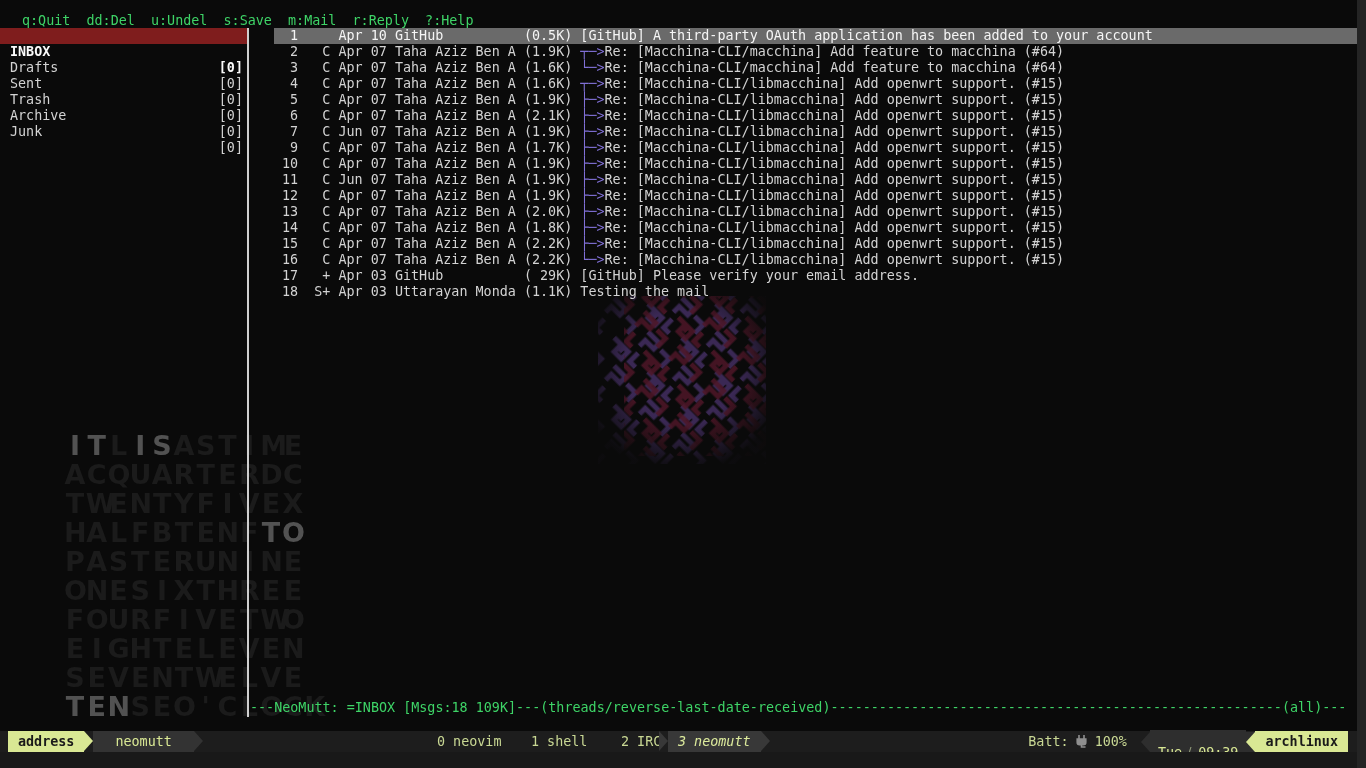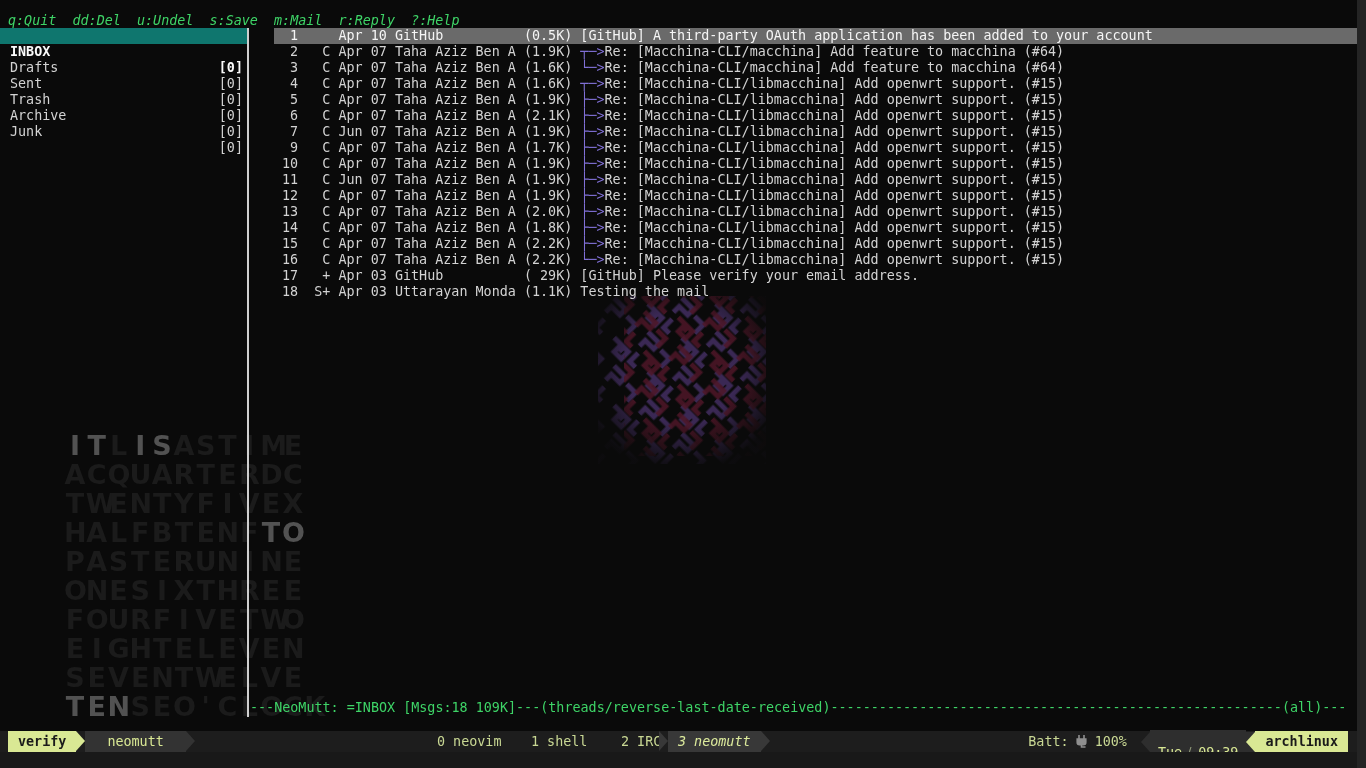--- a/index.html
+++ b/index.html
@@ -12,29 +12,29 @@
   #word-clock { position:absolute; left:64px; top:431px; z-index:1;
     font-family:"DejaVu Sans", sans-serif; font-weight:bold; font-size:27px; }
   .clock-row { height:29px; line-height:29px; white-space:nowrap; }
   .clock-row .ch { display:inline-block; width:21.8px; text-align:center; color:#1b1b1b; }
   .clock-row .ch.lit { color:#525252; }
 
   
   #knot { position:absolute; left:598px; top:296px; z-index:1; }
 
   
-  #help-bar { position:absolute; left:8px; top:13px; color:#3ed467; z-index:3;font-style:italic; }
+  #help-bar { position:absolute; left:22px; top:13px; color:#3ed467; z-index:3; }
 
   
   #sidebar { position:absolute; left:0; top:28px; width:247px; z-index:3; }
   .sb-item { position:relative; height:16px; line-height:16px; font-size:13.4px;
     color:#d3d3d3; white-space:pre; }
   .sb-item .sb-name { position:absolute; left:10px; }
   .sb-item .sb-count { position:absolute; right:4px; }
-  .sb-item.selected { background:#0f766e; color:#fafafa; font-weight:bold;
+  .sb-item.selected { background:#7f1d1d; color:#fafafa; font-weight:bold;
     left:4px; margin-left:-4px; padding-left:16px; width:247px; }
   #sidebar-divider { position:absolute; left:247px; top:28px; width:2px; height:689px;
     background:#cfcfcf; z-index:4; }
 
   
   #mail-list { position:absolute; left:234px; top:28px; z-index:3;padding-left:40px; }
   .mail-row { position:relative; height:16px; line-height:16px; font-size:13.4px;
     color:#d3d3d3; white-space:pre; width:1098px; }
   .mail-row.selected { background:#6a6a6a; color:#f5f5f5; }
   .mail-row .tree { color:#8070d6; }
@@ -161,21 +161,21 @@
   <div class="mail-row"><span> 15   C Apr 07 Taha Aziz Ben A (2.2K) </span><span class="tree">├─&gt;</span><span>Re: [Macchina-CLI/libmacchina] Add openwrt support. (#15)</span></div>
   <div class="mail-row"><span> 16   C Apr 07 Taha Aziz Ben A (2.2K) </span><span class="tree">└─&gt;</span><span>Re: [Macchina-CLI/libmacchina] Add openwrt support. (#15)</span></div>
   <div class="mail-row"><span> 17   + Apr 03 GitHub          ( 29K) </span><span class="tree"></span><span>[GitHub] Please verify your email address.</span></div>
   <div class="mail-row"><span> 18  S+ Apr 03 Uttarayan Monda (1.1K) </span><span class="tree"></span><span>Testing the mail</span></div>
 </div>
 
 <div id="status-line" class="mono">---NeoMutt: =INBOX [Msgs:18 109K]---(threads/reverse-last-date-received)--------------------------------------------------------(all)---</div>
 
 <div id="tmux-bar">
   <div id="tmux-left">
-    <div class="seg-accent">verify</div>
+    <div class="seg-accent">address</div>
     <div class="tri r tri-accent-r"></div>
     <div class="seg-gray">neomutt</div>
     <div class="tri r tri-gray-r"></div>
   </div>
 
   <div class="win" style="left:437px">0 neovim</div>
   <div class="win" style="left:531px">1 shell</div>
   <div class="win" style="left:621px">2 IRC</div>
   <div id="win-active-group">
     <div class="tri r tri-active-r"></div>

